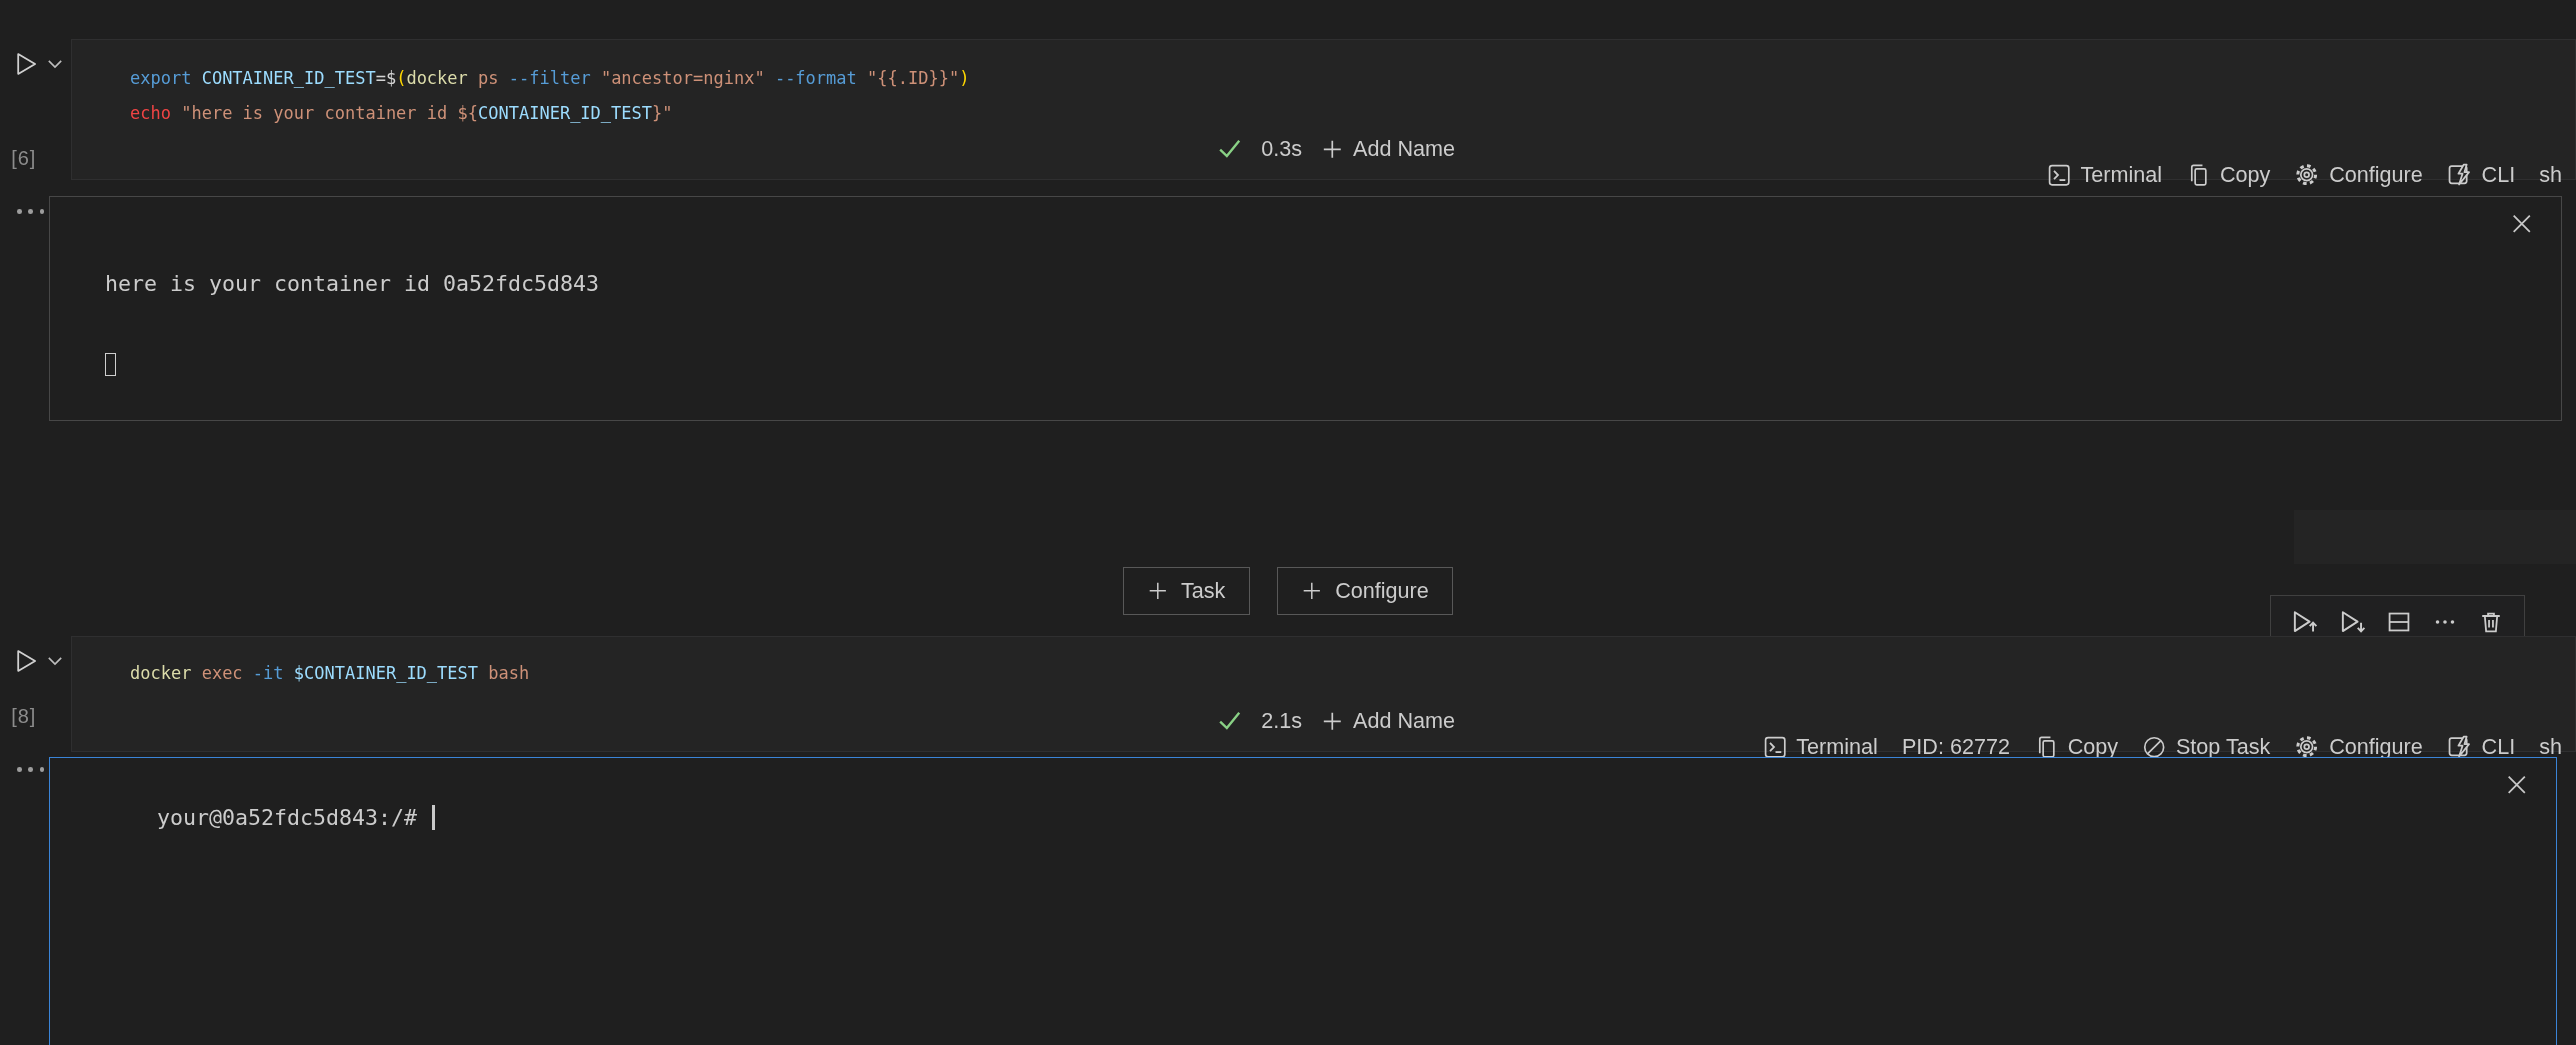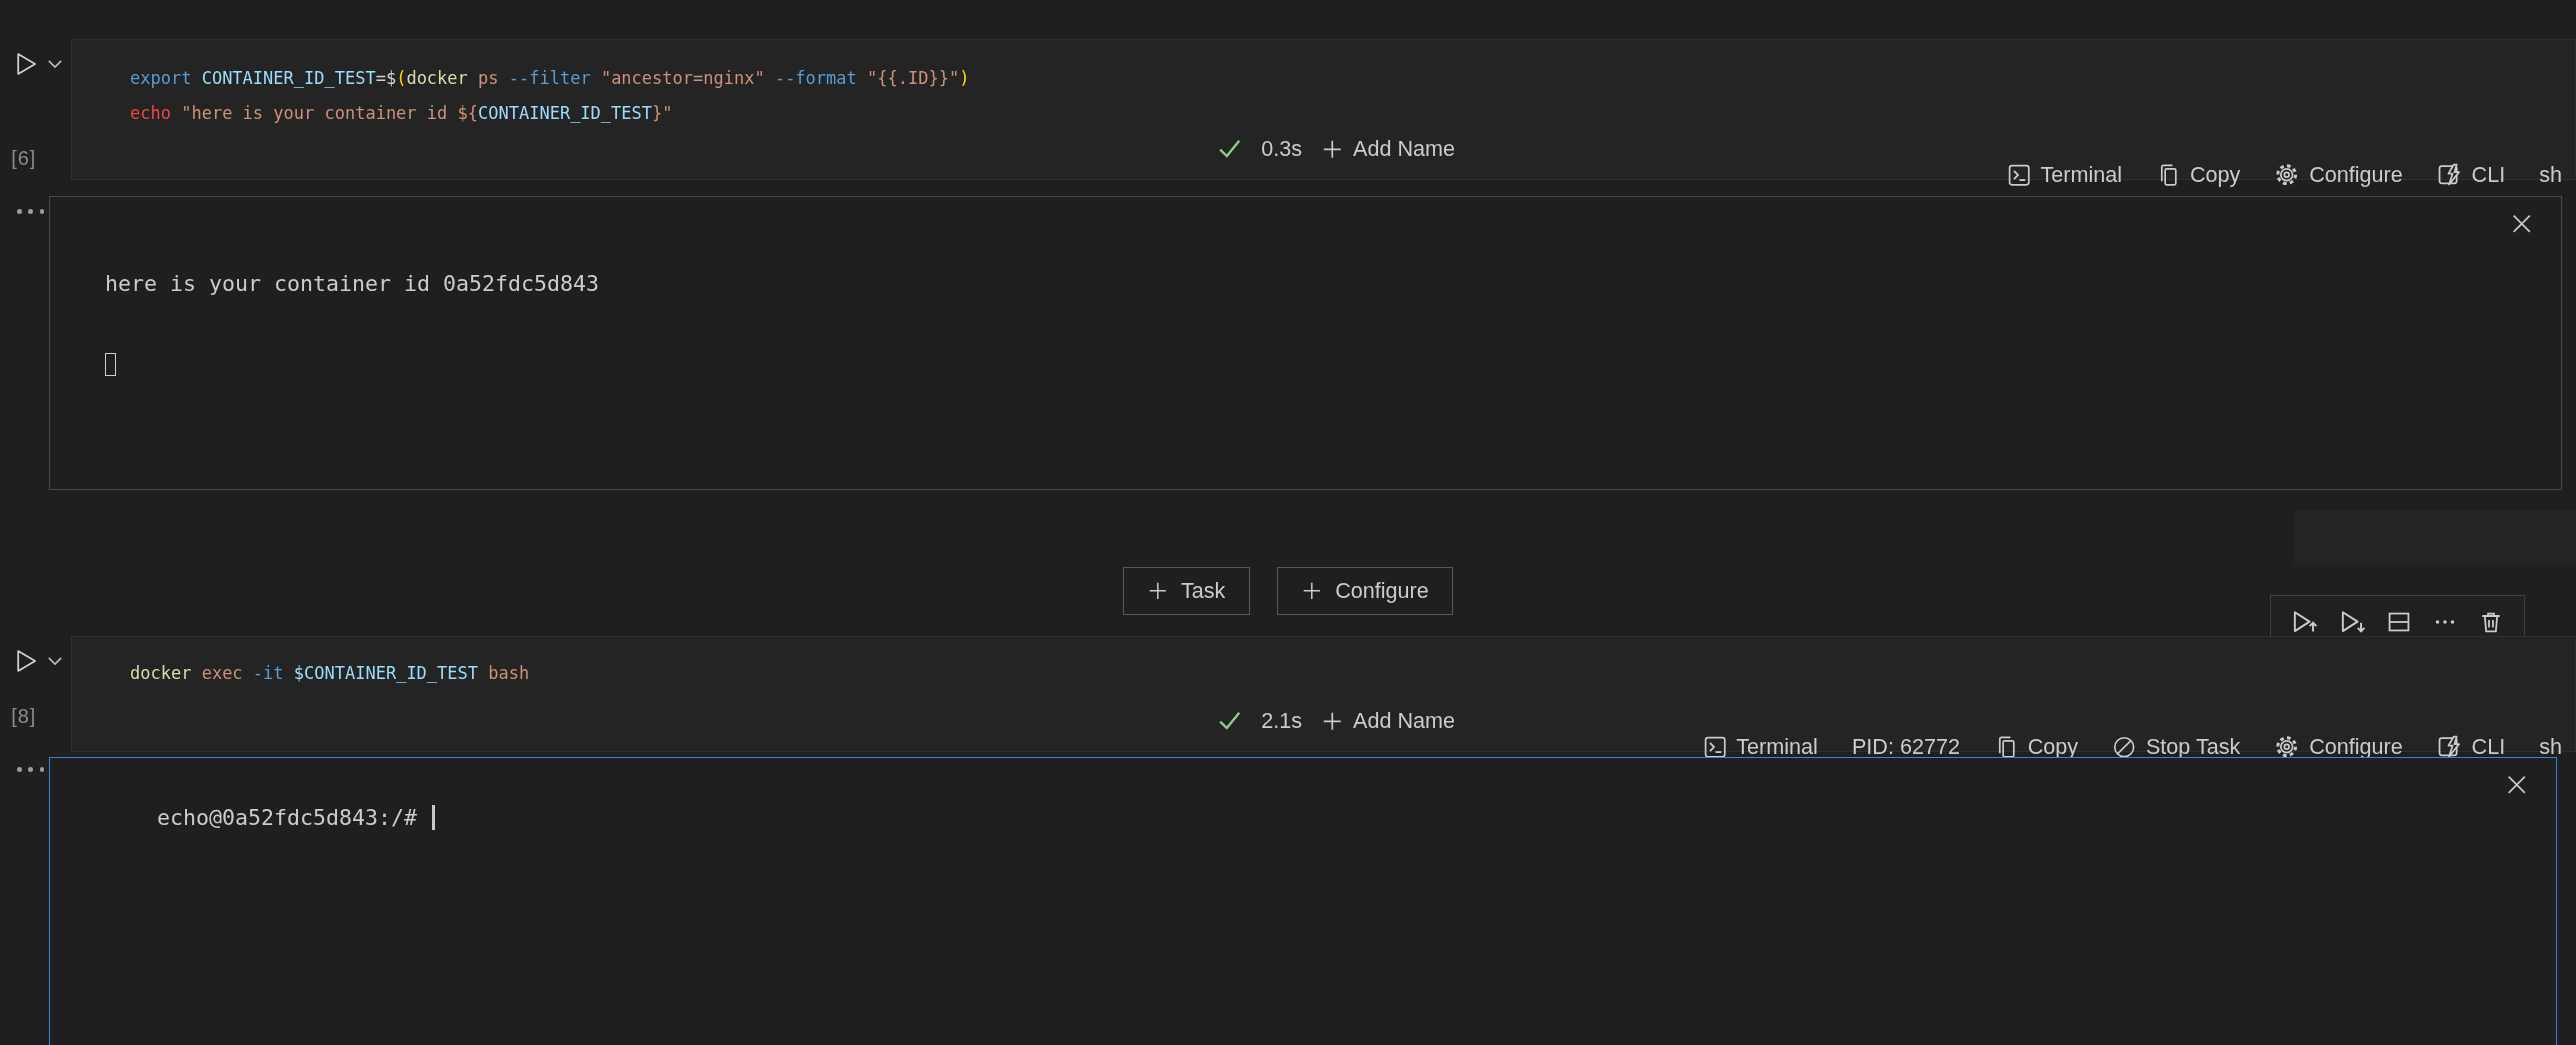--- a/index.html
+++ b/index.html
@@ -22,39 +22,39 @@
   .code-area { padding:20.7px 0 0 58px; font-size:17px; line-height:35px; }
   #cell2 .code-area { padding-top:19px; }
   .code-line { white-space:pre; }
 
   .statusbar {
     position:absolute; left:0; right:0; bottom:0; height:43px;
     display:flex; align-items:center;
     padding:0 13px 0 38px; font-size:21.6px; color:#cccccc;flex-direction:column;
   }
   .sb-left { display:flex; align-items:center; gap:19px; }
-  .sb-right { margin-left:auto; display:flex; align-items:flex-end; gap:34px; }
+  .sb-right { margin-left:auto; display:flex; align-items:flex-end; gap:24px; }
   .sb-item { display:flex; align-items:center; gap:9.4px; cursor:pointer; }
   .sb-text { white-space:nowrap; }
 
   
   .gutter-run { position:absolute; left:13px; width:55px; height:28px; display:flex; align-items:center; gap:7.5px; cursor:pointer; }
   #run1 { top:50px; } #run2 { top:647px; }
   .exec-label { position:absolute; left:11.3px; font-size:20px; color:#8c8c8c; letter-spacing:0.9px; }
   #exec1 { top:147px; } #exec2 { top:705px; }
   .kebab { position:absolute; left:17px; display:flex; gap:6.6px; cursor:pointer; }
   #kebab1 { top:209px; } #kebab2 { top:767px; }
   .kebab i { width:4.7px; height:4.7px; border-radius:50%; background:#9d9d9d; display:block; }
 
   
   .output {
     position:absolute; left:49px; background:#1f1f1f;
     border:0.9px solid #474747;
   }
-  #out1 { top:196px; width:2513px; height:294px; }
+  #out1 { top:196px; width:2513px; height:225px; }
   #out2 { top:757px; width:2508px; height:291px; border:1.9px solid #3a84d7; }
   .term {
     padding:19px 56px 0 55px; font-size:21.6px; line-height:27px;
     color:#cccccc; white-space:pre-wrap;
   }
   .cursor-hollow {
     display:inline-block; width:11.3px; height:23.5px;
     border:1.9px solid #cfcfcf; vertical-align:middle; margin-top:-2.8px;
   }
   .cursor-beam {
@@ -324,21 +324,21 @@
   </div>
 </div>
 
 <div class="kebab" id="kebab2">
     <i></i>
     <i></i>
     <i></i>
   </div>
 <div class="output" id="out2">
   <div class="term mono">
-    <span>echo@0a52fdc5d843:/# </span><span class="cursor-beam"></span>
+    <span>your@0a52fdc5d843:/# </span><span class="cursor-beam"></span>
   </div>
   <span class="out-close">
     <svg width="23.5" height="23.5" viewBox="0 0 16 16">
         <path d="M2.5 2.5 L13.5 13.5 M13.5 2.5 L2.5 13.5" stroke="#c8c8c8" stroke-width="1.2"></path>
       </svg>
   </span>
 </div>
 
 
 </body></html>

